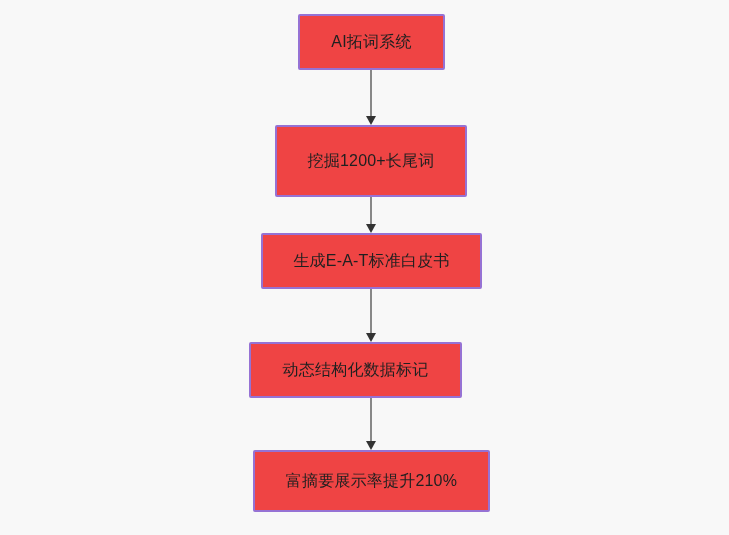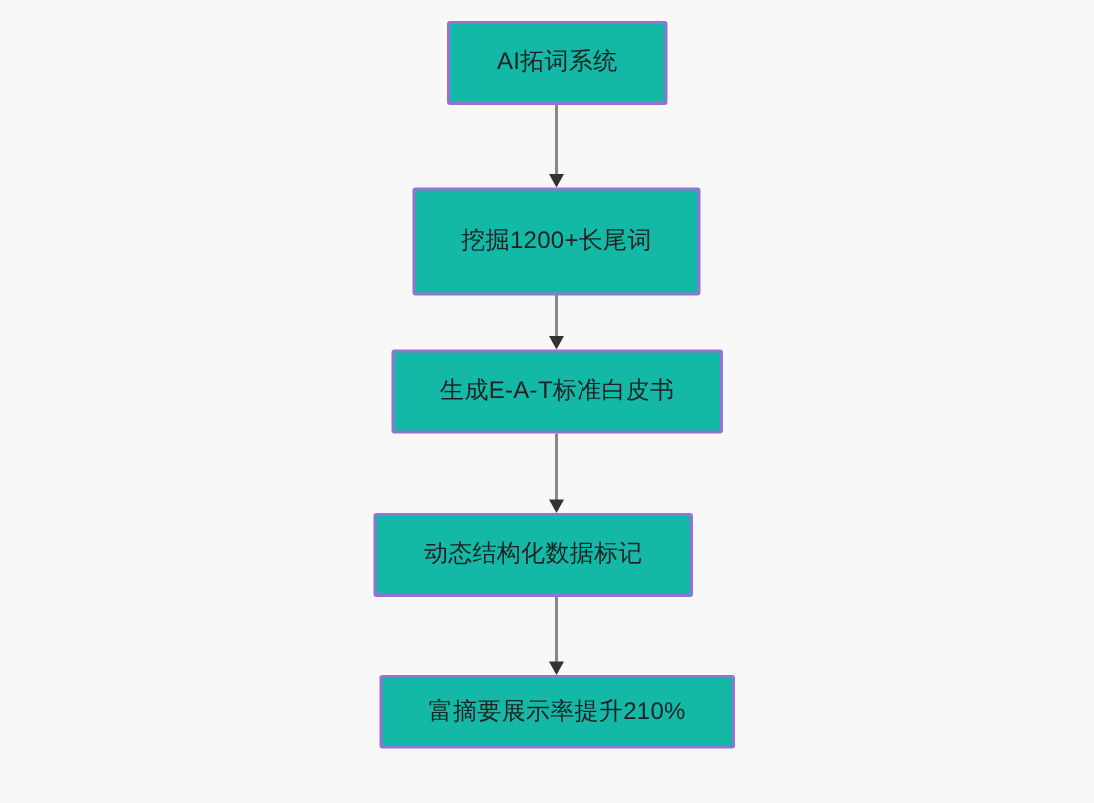--- a/index.html
+++ b/index.html
@@ -15,21 +15,21 @@
   }
   #flowchart-canvas {
     position: relative;
     width: 729px;
     height: 535px;
     background: #f8f8f8;
   }
   .node {
     position: absolute;
     box-sizing: border-box;
-    background: #14b8a6;
+    background: #ef4444;
     border: 2px solid #9672d4;
     border-radius: 2px;
     display: flex;
     align-items: center;
     justify-content: center;
     color: #1f2020;
     font-size: 16px;
     line-height: 1;
     letter-spacing: 0.2px;
     white-space: nowrap;
@@ -90,17 +90,17 @@
   </div>
 
   <div class="node" style="left:261px; top:233px; width:221px; height:56px;">
     <span class="node-label">生成E-A-T标准白皮书</span>
   </div>
 
   <div class="node" style="left:249px; top:342px; width:213px; height:56px;">
     <span class="node-label">动态结构化数据标记</span>
   </div>
 
-  <div class="node" style="left:253px; top:450px; width:237px; height:49px;">
+  <div class="node" style="left:253px; top:450px; width:237px; height:62px;">
     <span class="node-label">富摘要展示率提升210%</span>
   </div>
 
 </div>
 
 </body></html>

